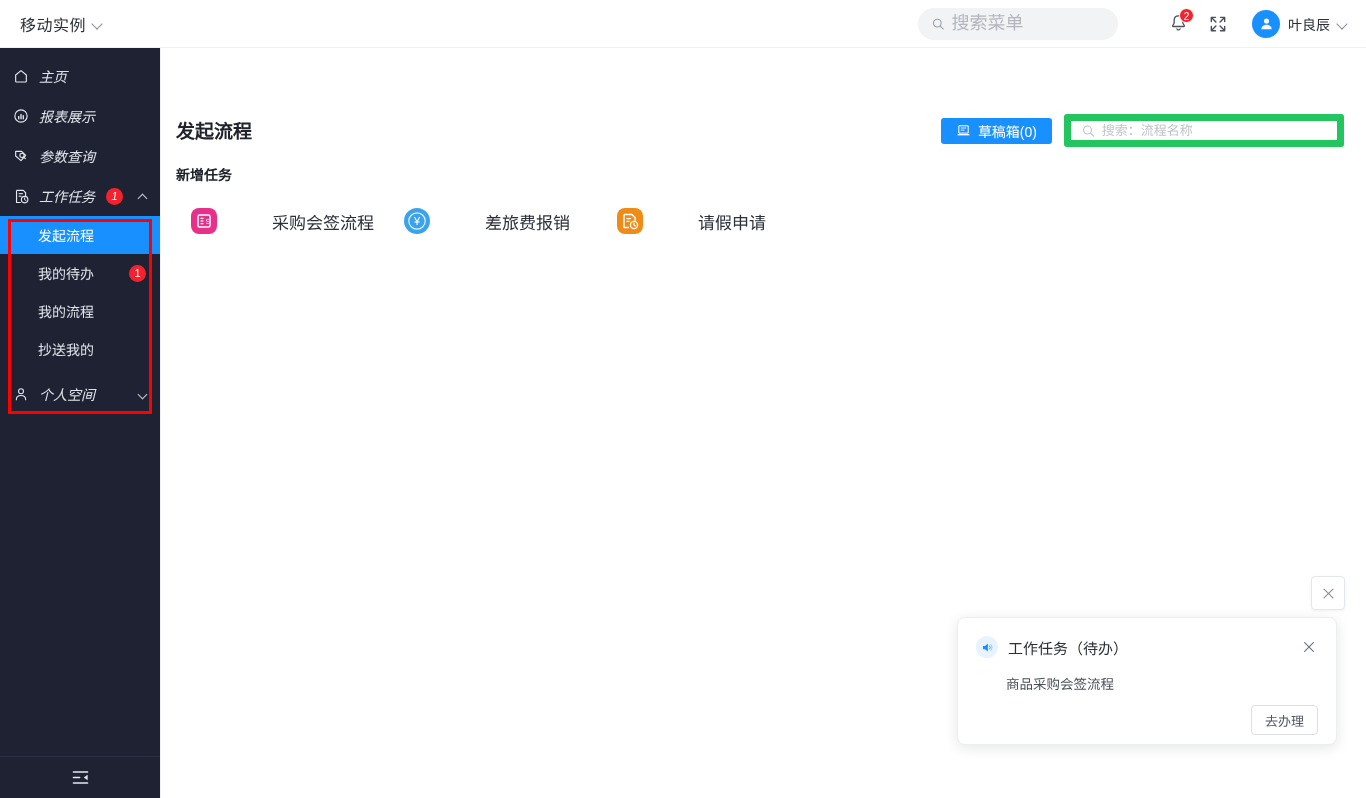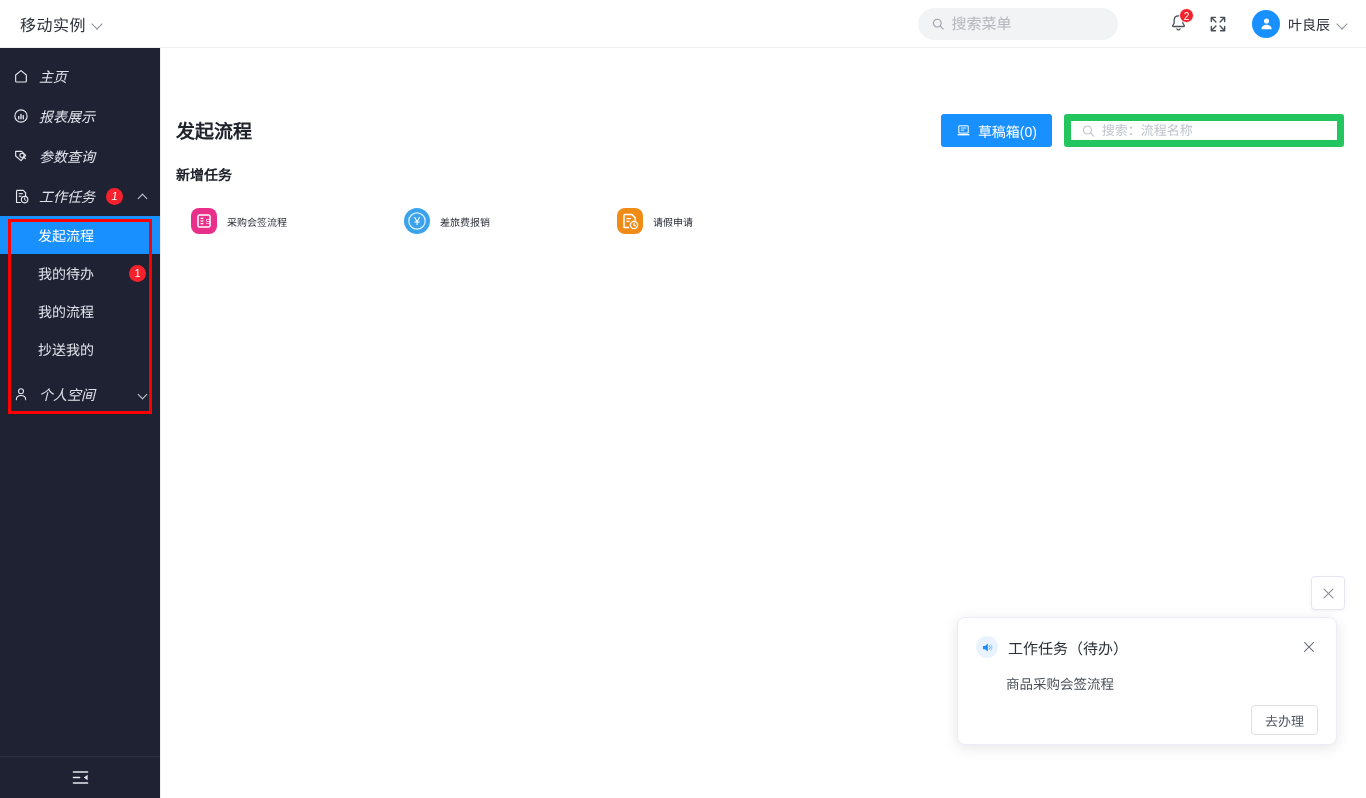--- a/index.html
+++ b/index.html
@@ -39,21 +39,21 @@
   .topbar-spacer { flex: 1 1 auto; }
   .search-wrap {
     width: 200px; height: 32px;
     background: #f2f3f5; border-radius: 16px;
     display: flex; align-items: center; gap: 7px;
     padding: 0 14px;
     margin-right: 40px;
   }
   .search-wrap input {
     border: none; outline: none; background: transparent;
-    font-size: 15px; color: #333; width: 100%;
+    font-size: 18px; color: #333; width: 100%;
     font-family: inherit;
   }
   .search-wrap input::placeholder { color: #b3b7bd; }
   .icon-btn {
     width: 40px; height: 40px;
     display: flex; align-items: center; justify-content: center;
     position: relative; cursor: pointer;
   }
   .bell-badge {
     position: absolute; top: 4px; right: 4px;
@@ -146,25 +146,25 @@
   }
   .proc-list { position: absolute; left: 30px; top: 160px; display: flex; }
   .proc-item {
     display: flex; align-items: center; gap: 10px;
     width: 213px; cursor: pointer;
   }
   .proc-ico {
     width: 26px; height: 26px; flex: 0 0 26px;
     display: flex; align-items: center; justify-content: center;
   }
-  .proc-name { font-size: 10px; color: #2b2f38; }
+  .proc-name { font-size: 17px; color: #2b2f38; margin-left: 45px; }
 
   .toolbar { position: absolute; right: 22px; top: 66px; display: flex; align-items: center; gap: 12px; }
   .draft-btn {
-    height: 33px; background: #1890ff; color: #fff;
+    height: 26px; background: #1890ff; color: #fff;
     border: none; border-radius: 3px; cursor: pointer;
     display: flex; align-items: center; gap: 7px;
     padding: 0 15px; font-size: 14px; font-family: inherit;
   }
   .proc-search {
     width: 280px; height: 33px;
     border: 7px solid #22c55e; border-radius: 3px;
     display: flex; align-items: center; gap: 7px; padding: 0 11px;
     background: #fff;
   }

